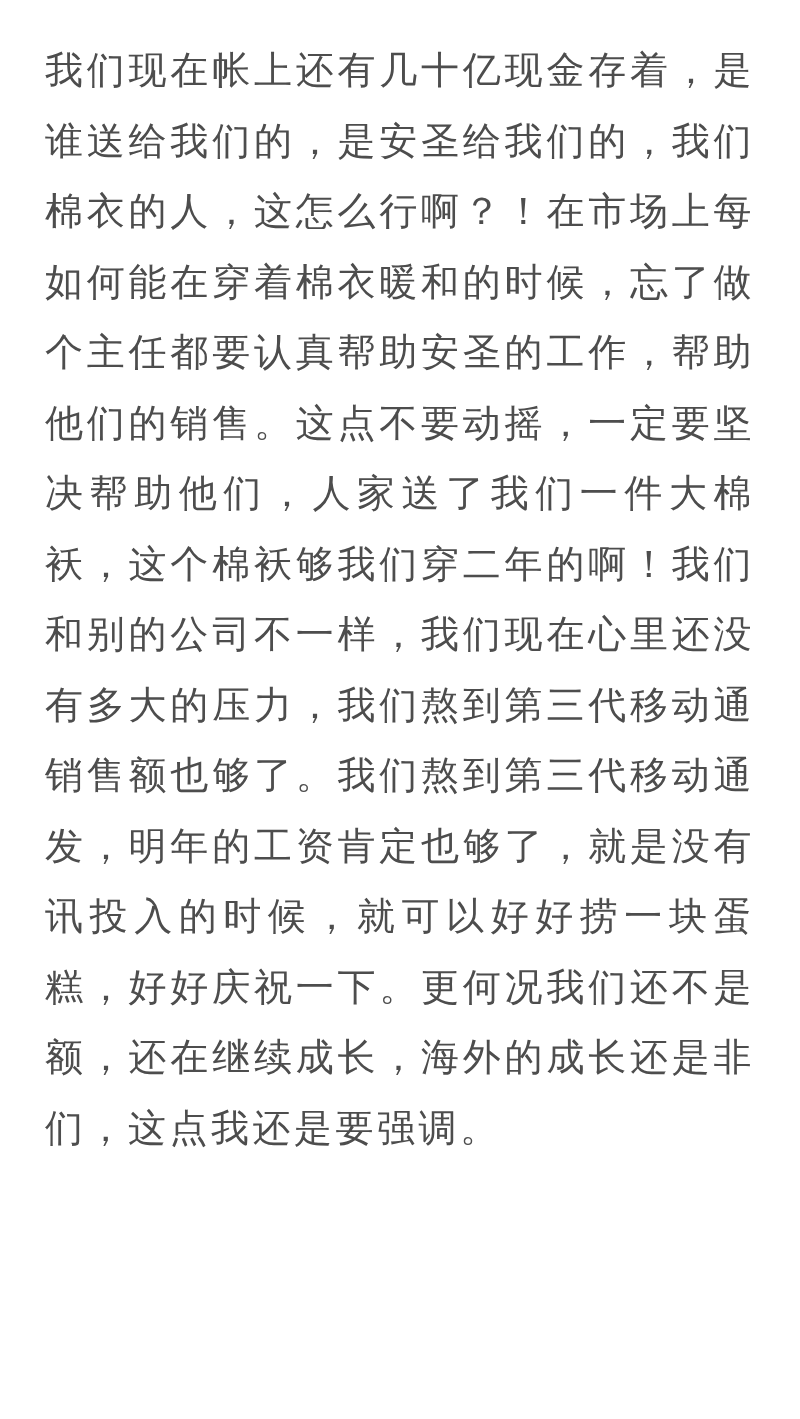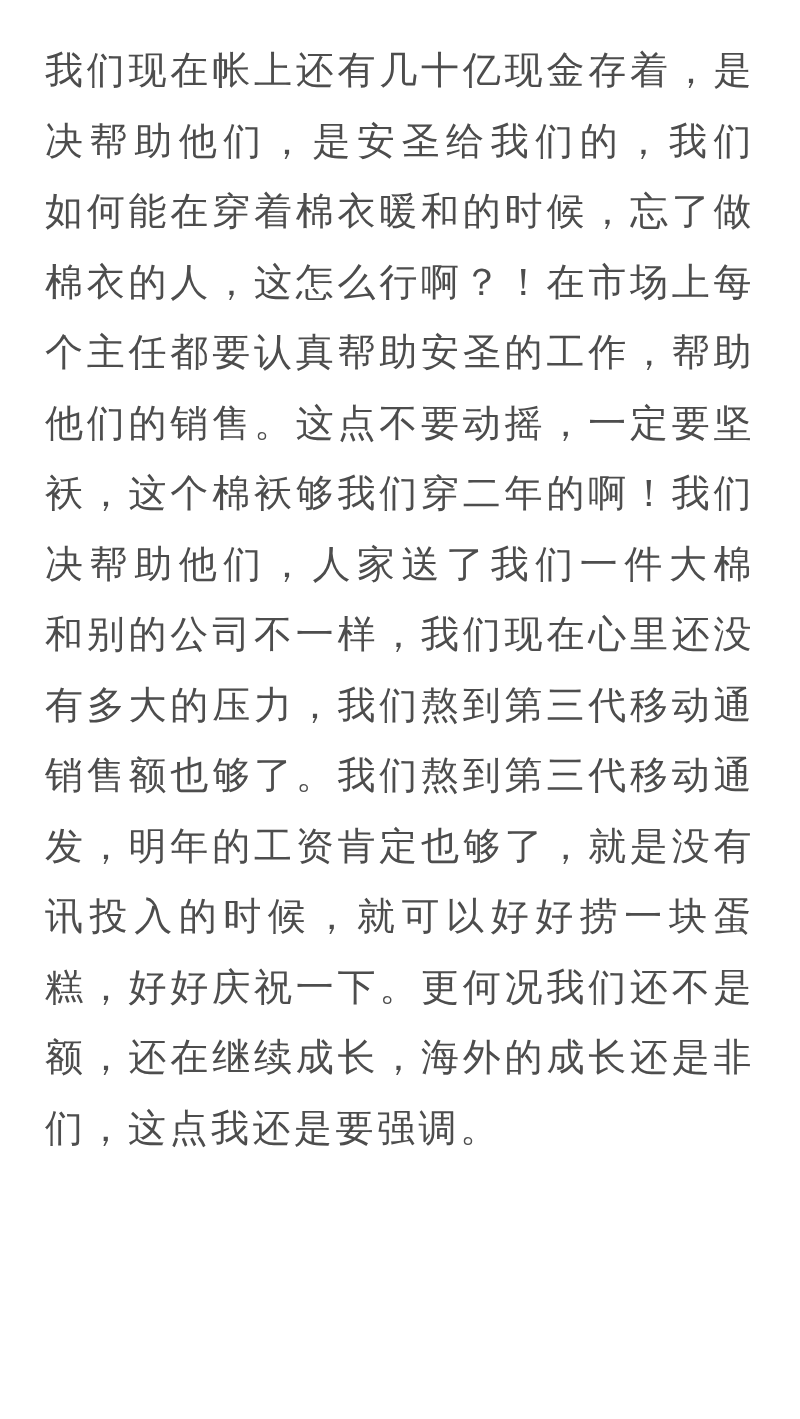--- a/index.html
+++ b/index.html
@@ -33,27 +33,27 @@
   .line:last-child {
     -moz-text-align-last: left;
     text-align-last: left;
   }
 </style>
 </head>
 <body style="background: rgb(255, 255, 255);">
 
 <main class="article" style="color: rgb(77, 77, 77);">
   <div class="line">我们现在帐上还有几十亿现金存着，是</div>
-  <div class="line">决帮助他们，是安圣给我们的，我们</div>
+  <div class="line">谁送给我们的，是安圣给我们的，我们</div>
+  <div class="line">棉衣的人，这怎么行啊？！在市场上每</div>
   <div class="line">如何能在穿着棉衣暖和的时候，忘了做</div>
-  <div class="line">棉衣的人，这怎么行啊？！在市场上每</div>
   <div class="line">个主任都要认真帮助安圣的工作，帮助</div>
   <div class="line">他们的销售。这点不要动摇，一定要坚</div>
+  <div class="line">决帮助他们，人家送了我们一件大棉</div>
   <div class="line">袄，这个棉袄够我们穿二年的啊！我们</div>
-  <div class="line">决帮助他们，人家送了我们一件大棉</div>
   <div class="line">和别的公司不一样，我们现在心里还没</div>
   <div class="line">有多大的压力，我们熬到第三代移动通</div>
   <div class="line">销售额也够了。我们熬到第三代移动通</div>
   <div class="line">发，明年的工资肯定也够了，就是没有</div>
   <div class="line">讯投入的时候，就可以好好捞一块蛋</div>
   <div class="line">糕，好好庆祝一下。更何况我们还不是</div>
   <div class="line">额，还在继续成长，海外的成长还是非</div>
   <div class="line">们，这点我还是要强调。</div>
 </main>
 

